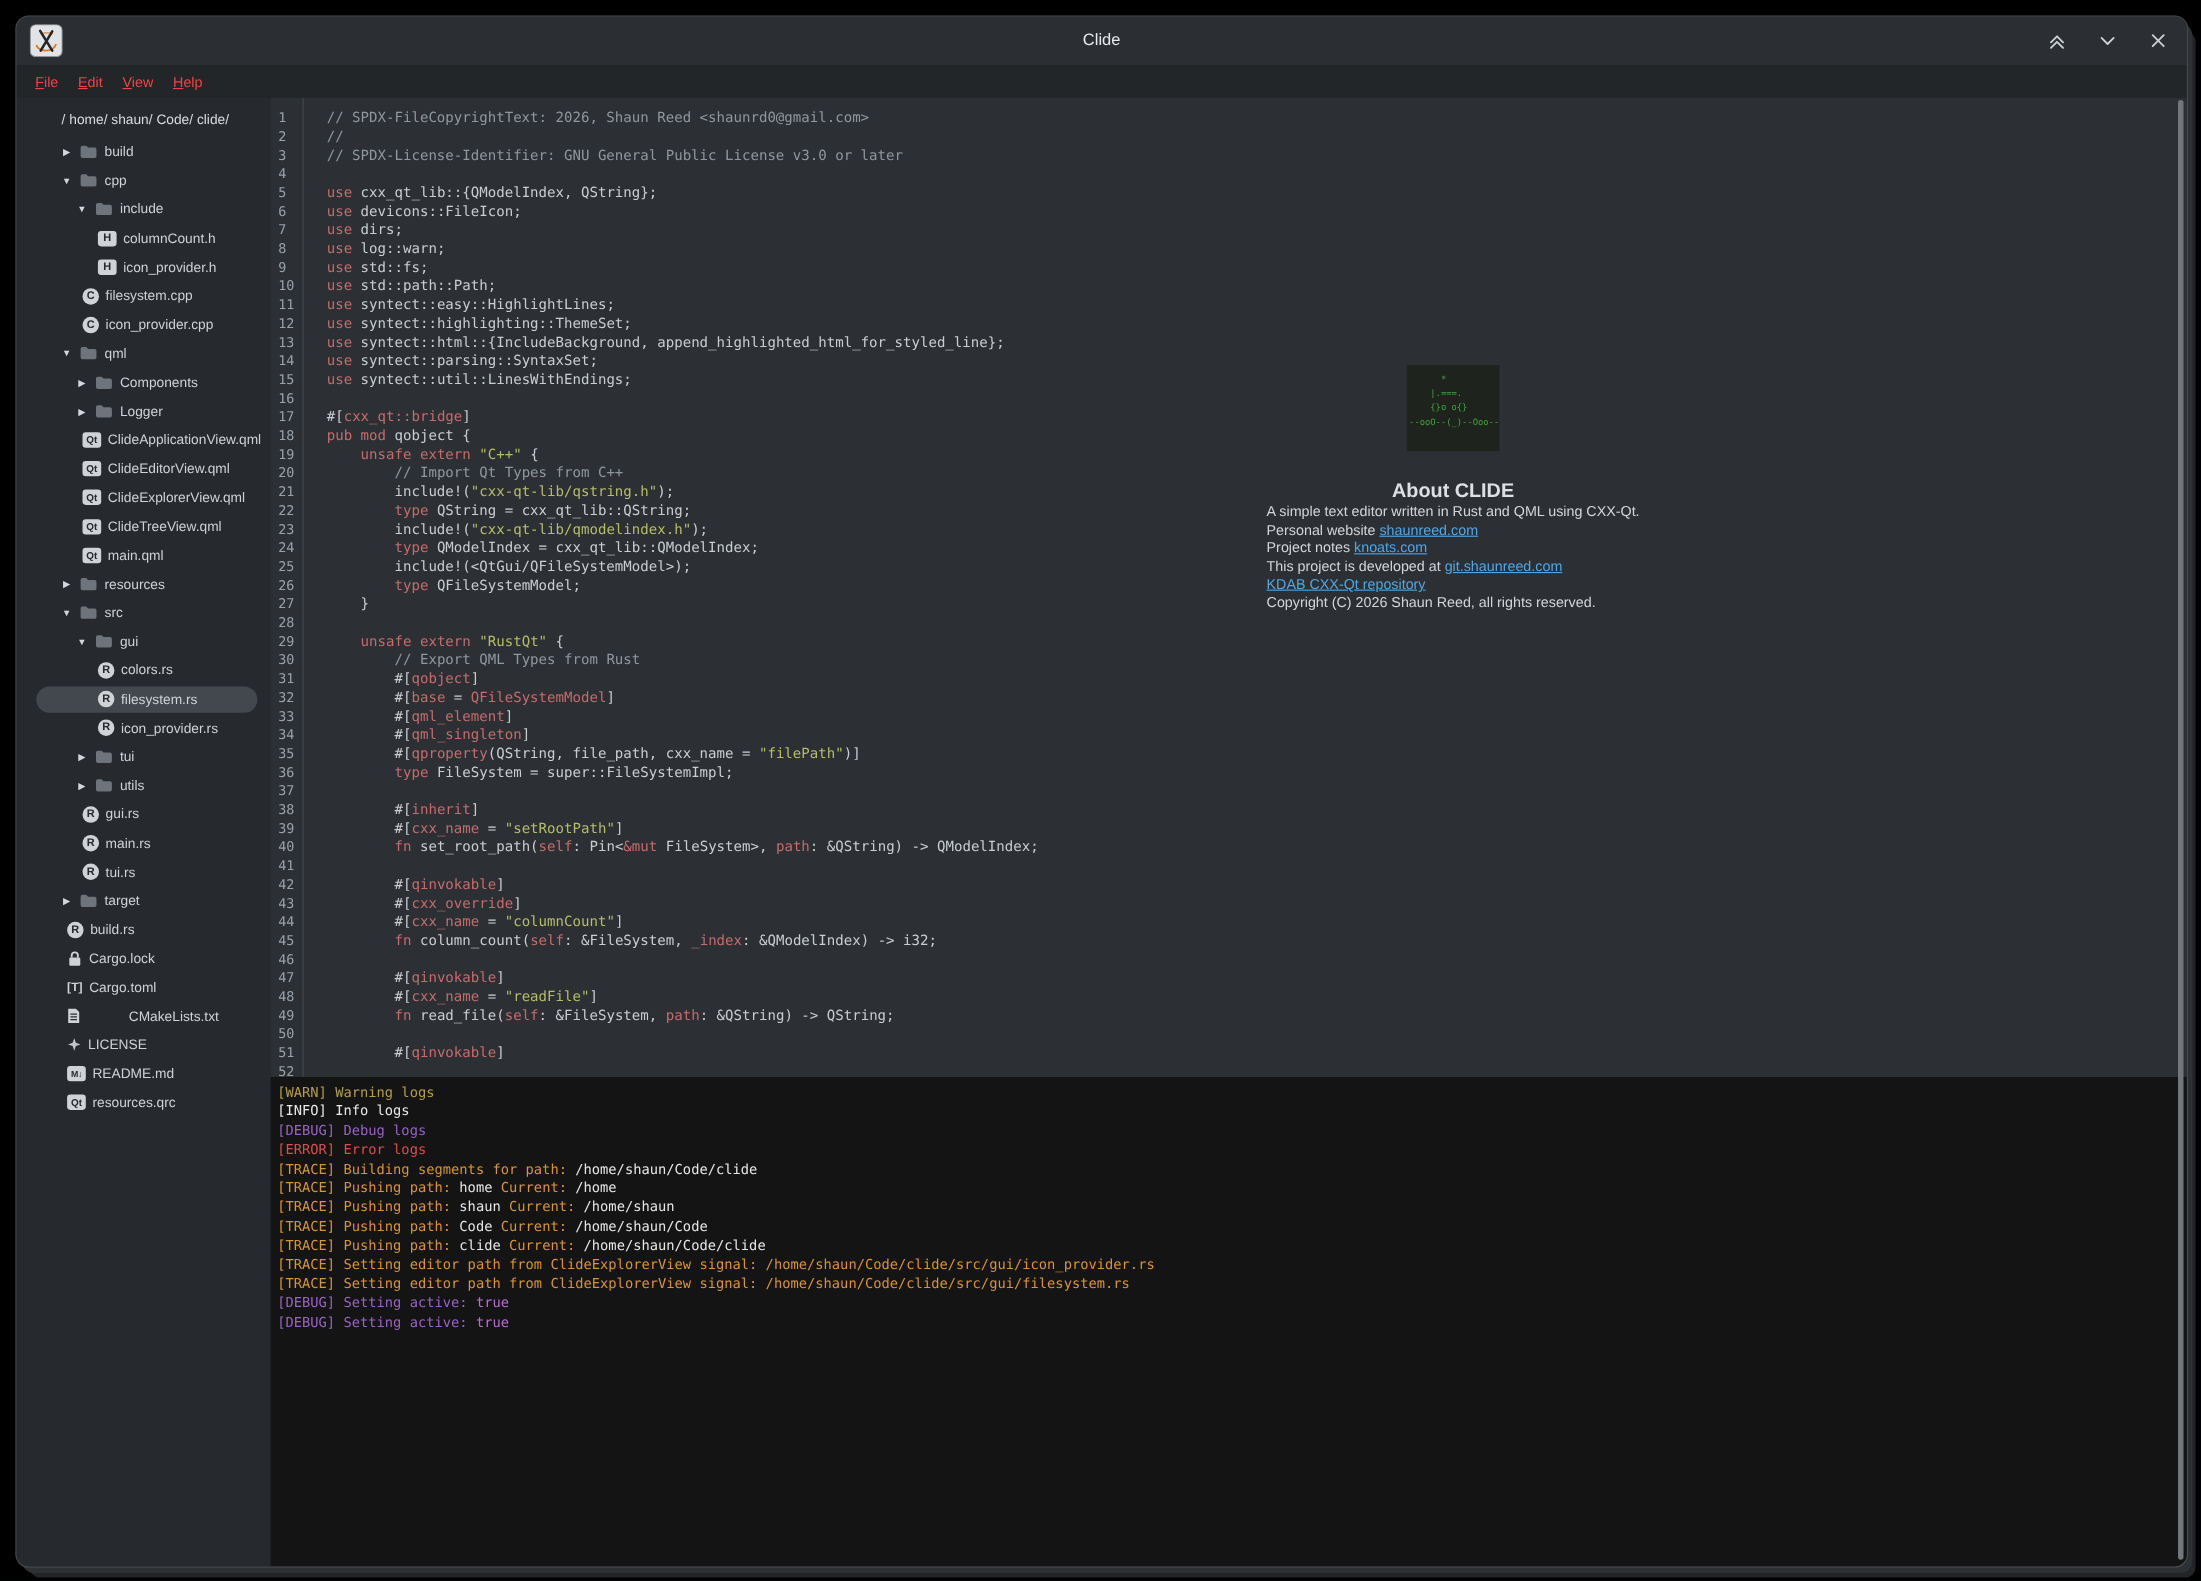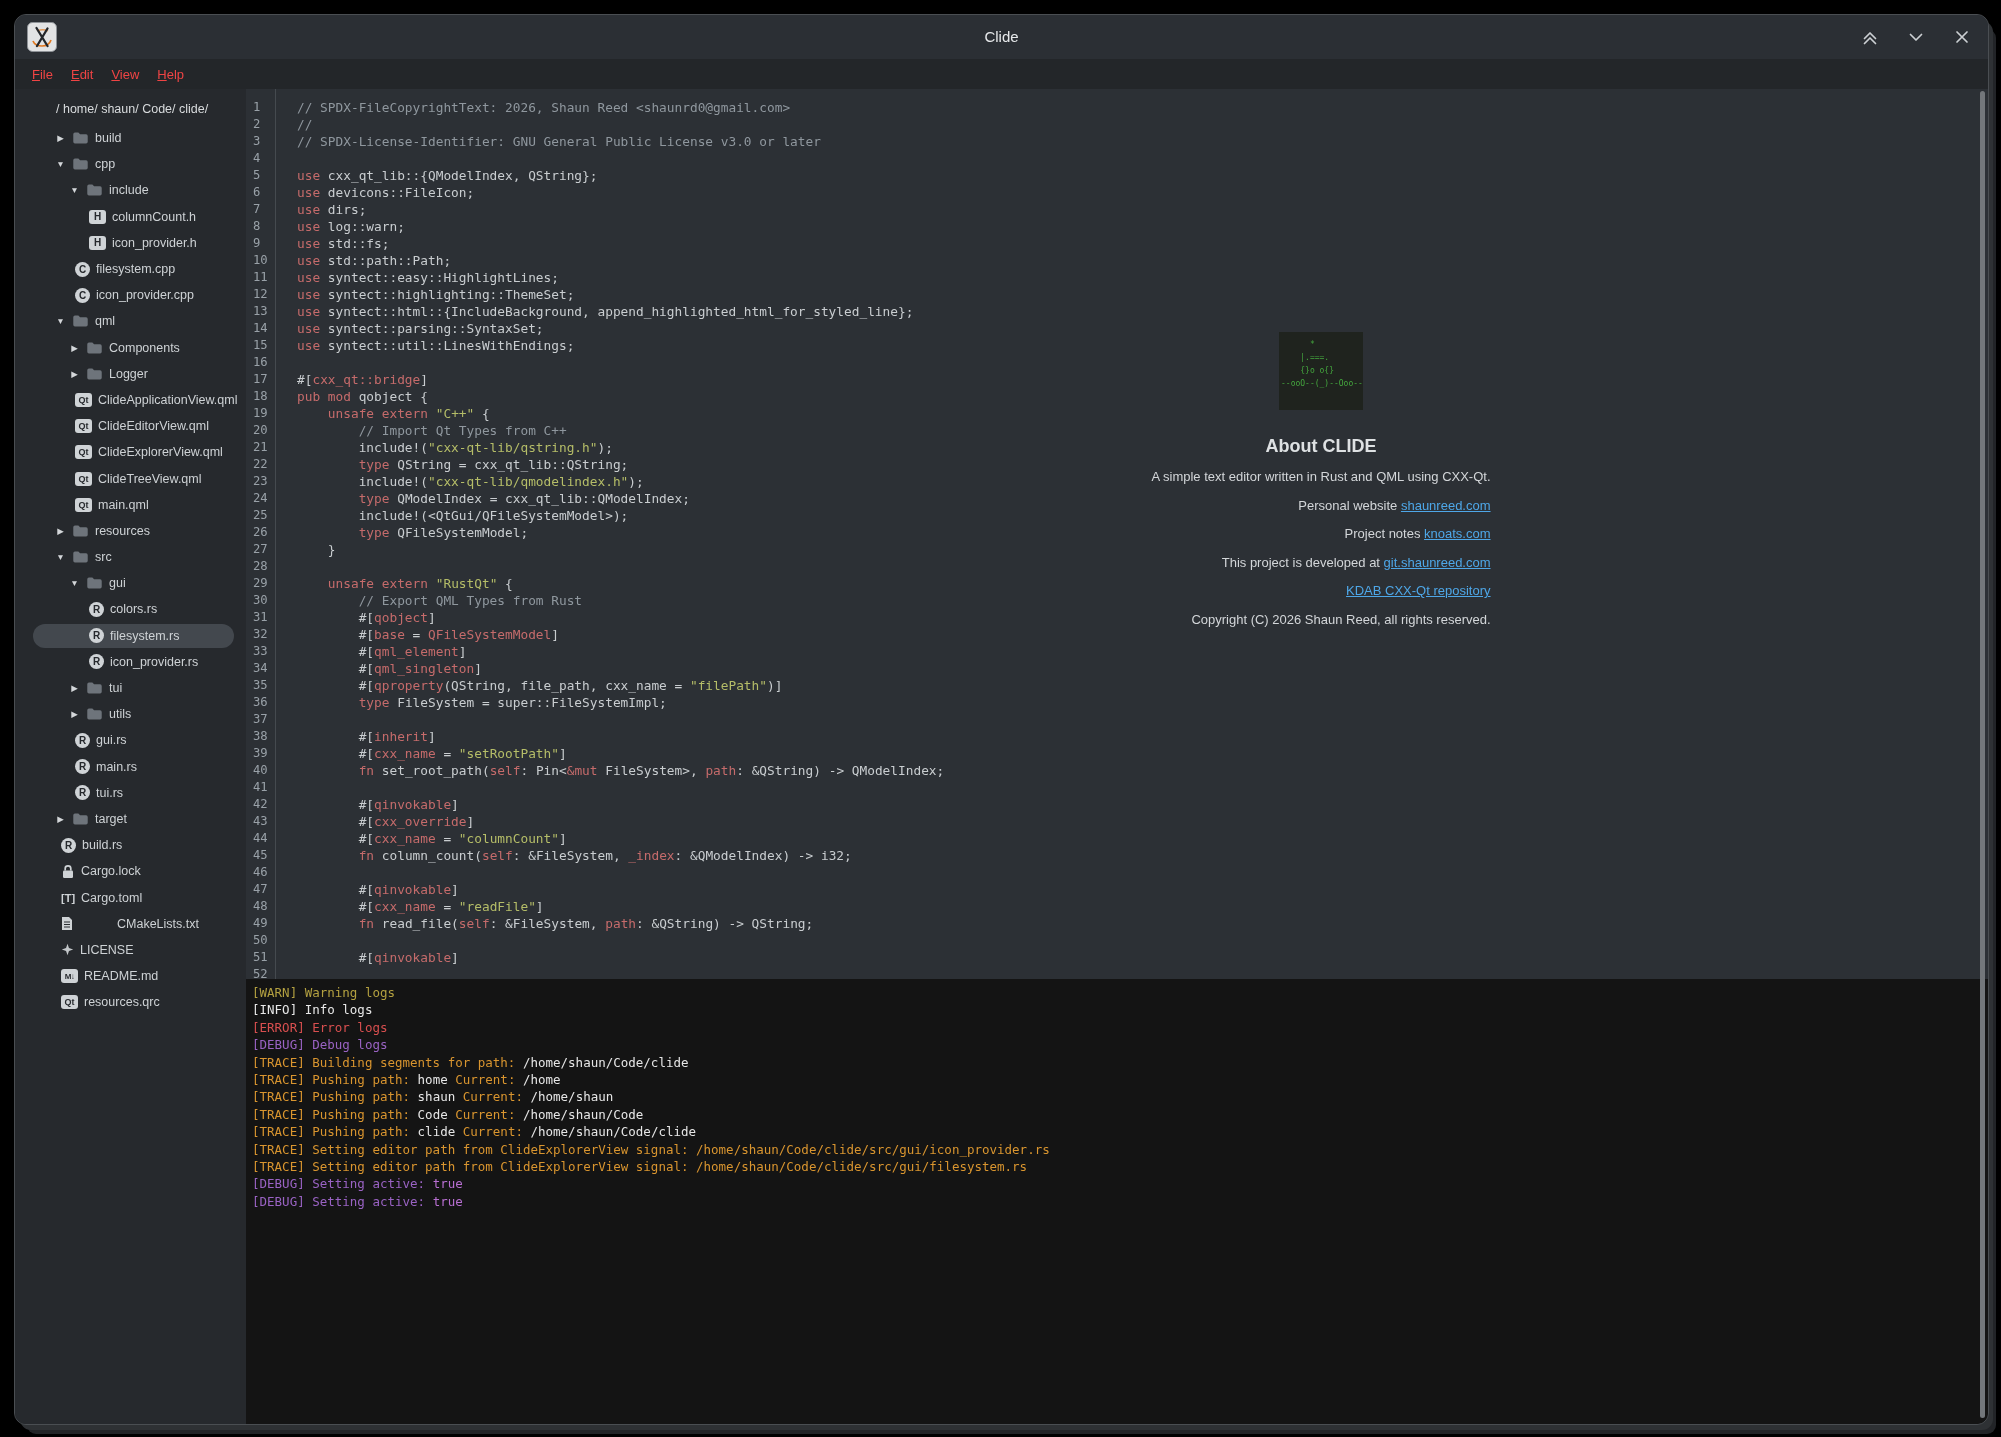--- a/index.html
+++ b/index.html
@@ -43,21 +43,21 @@
   .crow{display:flex;height:17px;line-height:17px;font-family:"DejaVu Sans Mono",monospace;font-size:12.8px;}
   .ln{flex:0 0 30px;padding-left:7px;color:#99a1a8;font-size:12.2px;box-sizing:border-box;}
   .ct{padding-left:21px;white-space:pre;}
   .tok-k{color:var(--keyword);} .tok-s{color:var(--string);}
   .tok-c{color:var(--comment);} .tok-p{color:var(--code_fg);}
   
   .about{position:absolute;left:855px;top:243px;width:440px;display:flex;flex-direction:column;align-items:center;}
   .art{margin:0;width:84px;height:78px;background:#1f231e;padding:6px 2px 0 2px;box-sizing:border-box;
     font-family:"DejaVu Sans Mono",monospace;font-size:8px;line-height:13px;color:var(--ascii_green);}
   .aheading{margin-top:26px;font-size:18px;font-weight:bold;color:#dee1e3;}
-  .arow{margin-top:12px;font-size:13px;line-height:16.5px;color:#d3d6d9;text-align:right;}
+  .arow{font-size:13px;line-height:16.5px;color:#d3d6d9;text-align:left;}
   .arow a{color:var(--accent_link);text-decoration:underline;cursor:pointer;}
   
   .console{position:absolute;left:231px;right:0;bottom:0;height:445px;background:#141414;
     border-radius:0 0 10px 0;padding:5px 0 0 6px;box-sizing:border-box;overflow:hidden;}
   .lrow{white-space:pre;line-height:17.4px;font-family:"DejaVu Sans Mono",monospace;font-size:12.5px;}
   .lg-info{color:var(--log_info);} .lg-warn{color:var(--log_warn);}
   .lg-debug{color:var(--log_debug);} .lg-debug2{color:var(--log_debug_value);}
   .lg-error{color:var(--log_error);} .lg-trace{color:var(--log_trace);}
   .lg-plain{color:var(--log_plain);}
   
@@ -584,22 +584,22 @@
             <div class="arow">This project is developed at <a>git.shaunreed.com</a></div>
             <div class="arow"><a>KDAB CXX-Qt repository</a></div>
             <div class="arow">Copyright (C) 2026 Shaun Reed, all rights reserved.</div>
           </div>
       </div>
     </div>
 
     <div class="console" id="console">
         <div class="lrow"><span class="lg-warn">[WARN] Warning logs</span></div>
         <div class="lrow"><span class="lg-info">[INFO] Info logs</span></div>
+        <div class="lrow"><span class="lg-debug">[DEBUG] Debug logs</span></div>
         <div class="lrow"><span class="lg-error">[ERROR] Error logs</span></div>
-        <div class="lrow"><span class="lg-debug">[DEBUG] Debug logs</span></div>
         <div class="lrow"><span class="lg-trace">[TRACE] Building segments for path: </span><span class="lg-plain">/home/shaun/Code/clide</span></div>
         <div class="lrow"><span class="lg-trace">[TRACE] Pushing path: </span><span class="lg-plain">home</span><span class="lg-trace"> Current: </span><span class="lg-plain">/home</span></div>
         <div class="lrow"><span class="lg-trace">[TRACE] Pushing path: </span><span class="lg-plain">shaun</span><span class="lg-trace"> Current: </span><span class="lg-plain">/home/shaun</span></div>
         <div class="lrow"><span class="lg-trace">[TRACE] Pushing path: </span><span class="lg-plain">Code</span><span class="lg-trace"> Current: </span><span class="lg-plain">/home/shaun/Code</span></div>
         <div class="lrow"><span class="lg-trace">[TRACE] Pushing path: </span><span class="lg-plain">clide</span><span class="lg-trace"> Current: </span><span class="lg-plain">/home/shaun/Code/clide</span></div>
         <div class="lrow"><span class="lg-trace">[TRACE] Setting editor path from ClideExplorerView signal: /home/shaun/Code/clide/src/gui/icon_provider.rs</span></div>
         <div class="lrow"><span class="lg-trace">[TRACE] Setting editor path from ClideExplorerView signal: /home/shaun/Code/clide/src/gui/filesystem.rs</span></div>
         <div class="lrow"><span class="lg-debug">[DEBUG] Setting active: </span><span class="lg-debug2">true</span></div>
         <div class="lrow"><span class="lg-debug">[DEBUG] Setting active: </span><span class="lg-debug2">true</span></div>
       </div>

